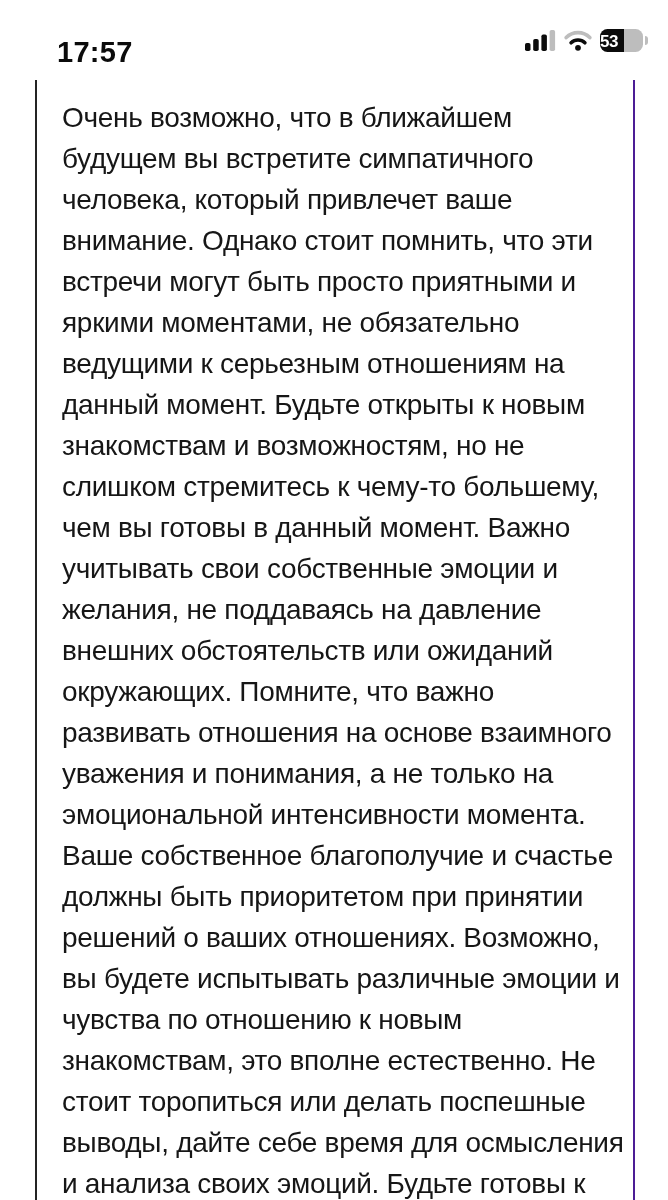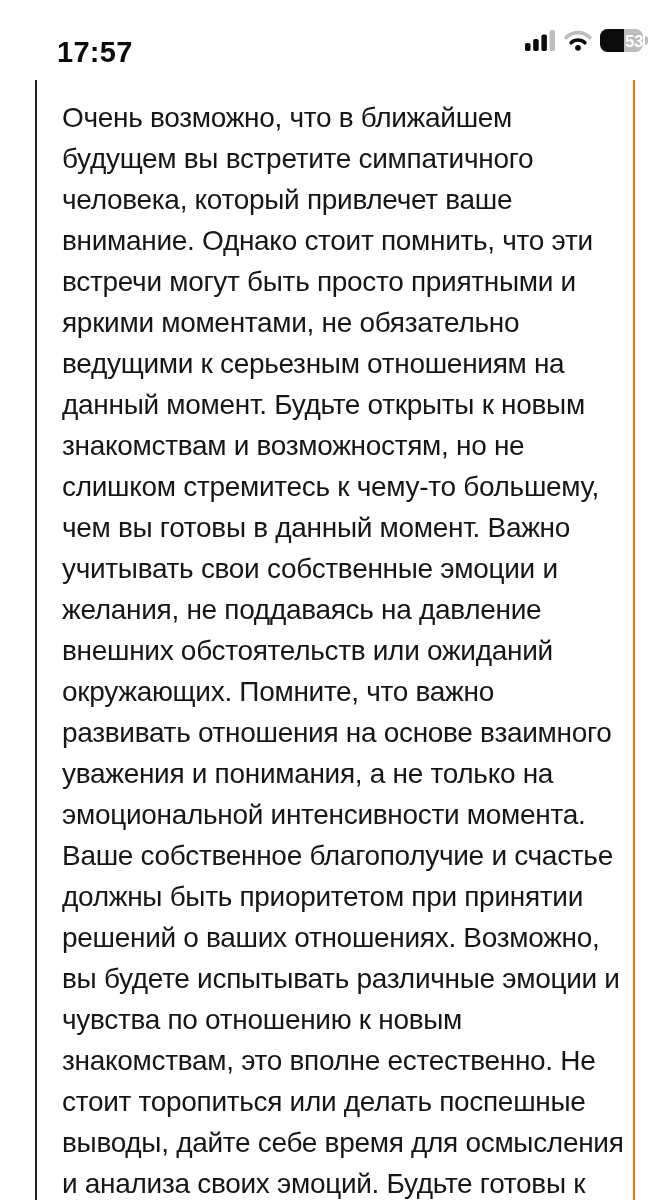--- a/index.html
+++ b/index.html
@@ -44,21 +44,21 @@
     width: 43px;
     height: 23px;
   }
   .battery-body {
     width: 43px;
     height: 23px;
     border-radius: 7.5px;
     background: linear-gradient(90deg, #0b0b0b 0 55%, #bdbdbd 55% 100%);
     display: flex;
     align-items: center;
-    justify-content: flex-end;
+    justify-content: flex-start;
     overflow: hidden;
   }
   .battery-percent {
     color: #ffffff;
     font-size: 17px;
     font-weight: 700;
     letter-spacing: -0.5px;
     line-height: 1;
     padding-top: 1px;
   }
@@ -73,21 +73,21 @@
   }
 
   
   .content-panel {
     position: absolute;
     left: 35px;
     top: 80px;
     width: 600px;
     height: 1120px;
     border-left: 2px solid #242424;
-    border-right: 2px solid #f97316;
+    border-right: 2px solid #4c1d95;
     overflow: hidden;
   }
   .paragraph {
     padding: 17px 4px 0 25px;
     font-size: 28px;
     line-height: 41px;
     letter-spacing: -0.3px;
     color: #161616;
     white-space: pre;
   }

